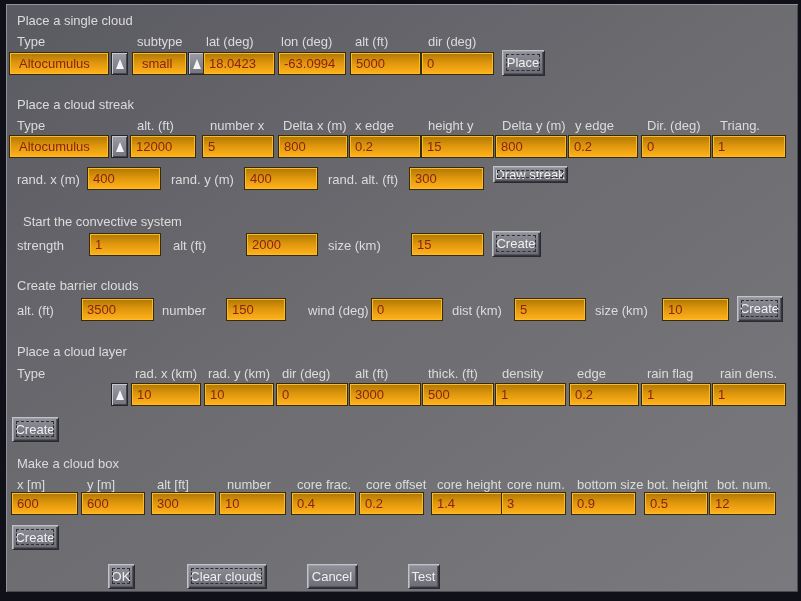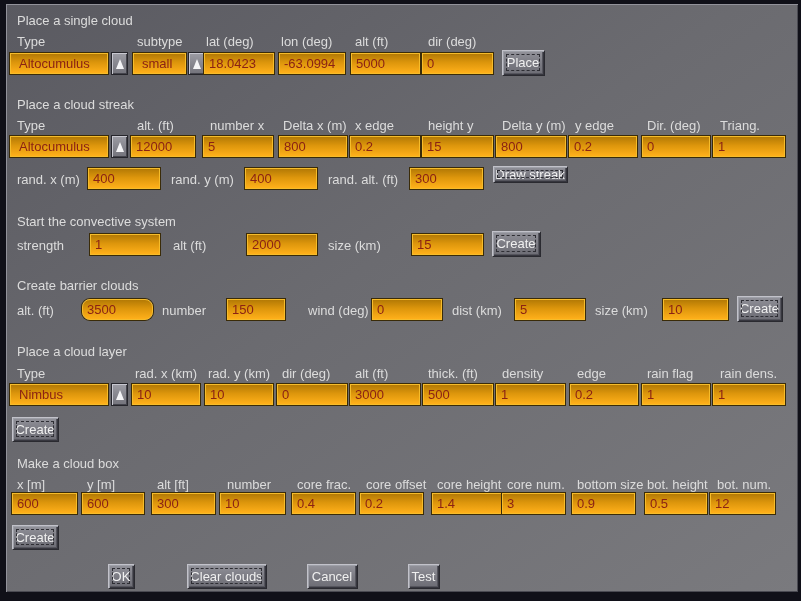--- a/index.html
+++ b/index.html
@@ -107,32 +107,32 @@
   <input class="fld" style="left: 713px; top: 136px; width: 72px;" value="1">
 
   <div class="txt" style="left:17px;top:172px">rand. x (m)</div>
   <input class="fld" style="left: 88px; top: 168px; width: 72px;" value="400">
   <div class="txt" style="left:171px;top:172px">rand. y (m)</div>
   <input class="fld" style="left: 245px; top: 168px; width: 72px;" value="400">
   <div class="txt" style="left:328px;top:172px">rand. alt. (ft)</div>
   <input class="fld" style="left: 410px; top: 168px; width: 73px;" value="300">
   <div class="btn dash" style="left:493px;top:166px;width:74px;height:16px">Draw streak</div>
 
-  <div class="txt" style="left:17px;top:214px">Start the convective system</div>
+  <div class="txt" style="left:23px;top:214px">Start the convective system</div>
   <div class="txt" style="left:17px;top:238px">strength</div>
   <input class="fld" style="left: 90px; top: 234px; width: 70px;" value="1">
   <div class="txt" style="left:173px;top:238px">alt (ft)</div>
   <input class="fld" style="left: 247px; top: 234px; width: 70px;" value="2000">
   <div class="txt" style="left:328px;top:238px">size (km)</div>
   <input class="fld" style="left: 412px; top: 234px; width: 71px;" value="15">
   <div class="btn dash" style="left:492px;top:231px;width:48px;height:25px">Create</div>
 
   <div class="txt" style="left:17px;top:278px">Create barrier clouds</div>
   <div class="txt" style="left:17px;top:303px">alt. (ft)</div>
-  <input class="fld" style="left: 82px; top: 299px; width: 71px; border-radius: 8px;" value="3500">
+  <input class="fld" style="left: 82px; top: 299px; width: 71px;" value="3500">
   <div class="txt" style="left:162px;top:303px">number</div>
   <input class="fld" style="left: 227px; top: 299px; width: 58px;" value="150">
   <div class="txt" style="left:308px;top:303px">wind (deg)</div>
   <input class="fld" style="left: 372px; top: 299px; width: 70px;" value="0">
   <div class="txt" style="left:452px;top:303px">dist (km)</div>
   <input class="fld" style="left: 515px; top: 299px; width: 70px;" value="5">
   <div class="txt" style="left:595px;top:303px">size (km)</div>
   <input class="fld" style="left: 663px; top: 299px; width: 65px;" value="10">
   <div class="btn dash" style="left:737px;top:296px;width:45px;height:25px">Create</div>
 
@@ -141,21 +141,20 @@
   <div class="txt" style="left:135px;top:366px">rad. x (km)</div>
   <div class="txt" style="left:208px;top:366px">rad. y (km)</div>
   <div class="txt" style="left:282px;top:366px">dir (deg)</div>
   <div class="txt" style="left:355px;top:366px">alt (ft)</div>
   <div class="txt" style="left:428px;top:366px">thick. (ft)</div>
   <div class="txt" style="left:502px;top:366px">density</div>
   <div class="txt" style="left:577px;top:366px">edge</div>
   <div class="txt" style="left:647px;top:366px">rain flag</div>
   <div class="txt" style="left:720px;top:366px">rain dens.</div>
 
-  <div class="combo" style="left:10px;top:384px;width:98px">Nimbus</div>
   <div class="arrow" style="left:112px;top:384px"></div>
   <input class="fld" style="left: 132px; top: 384px; width: 68px;" value="10">
   <input class="fld" style="left: 205px; top: 384px; width: 68px;" value="10">
   <input class="fld" style="left: 277px; top: 384px; width: 70px;" value="0">
   <input class="fld" style="left: 350px; top: 384px; width: 70px;" value="3000">
   <input class="fld" style="left: 423px; top: 384px; width: 70px;" value="500">
   <input class="fld" style="left: 496px; top: 384px; width: 69px;" value="1">
   <input class="fld" style="left: 570px; top: 384px; width: 68px;" value="0.2">
   <input class="fld" style="left: 642px; top: 384px; width: 68px;" value="1">
   <input class="fld" style="left: 713px; top: 384px; width: 72px;" value="1">

